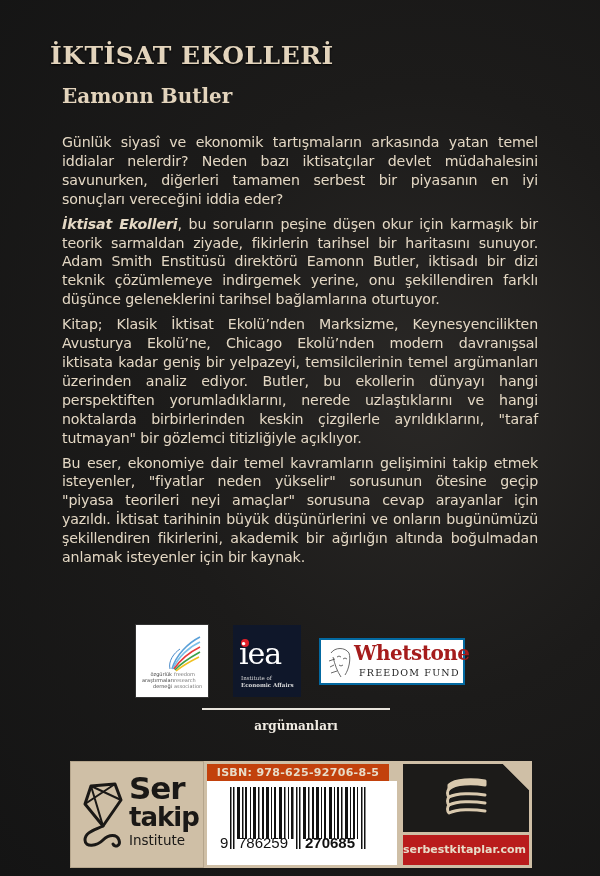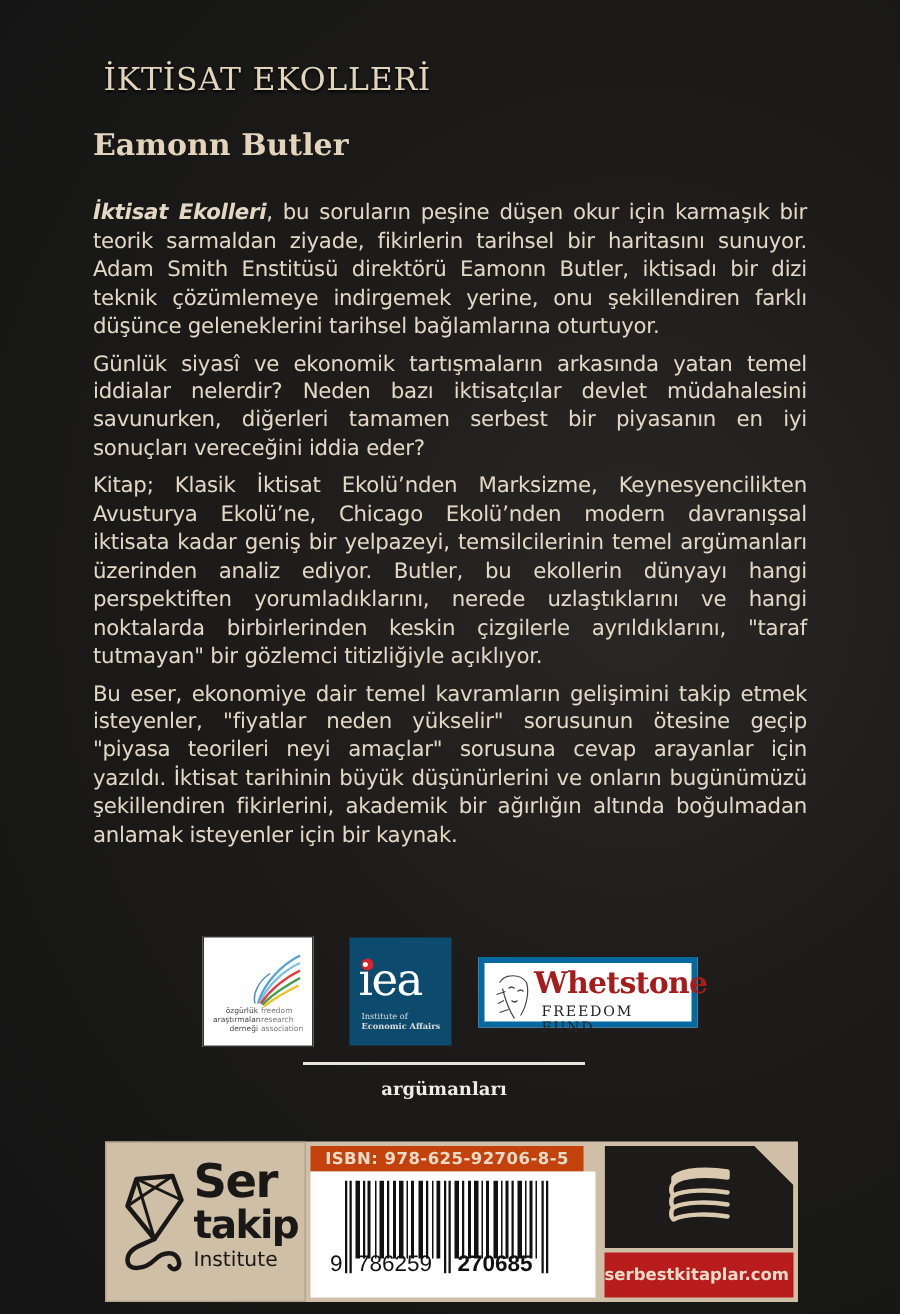--- a/index.html
+++ b/index.html
@@ -4,42 +4,42 @@
 <style>
   * { box-sizing: border-box; margin: 0; padding: 0; }
   html, body { width: 600px; height: 876px; overflow: hidden; }
   body {
     background: radial-gradient(ellipse at 70% 45%, #2a2826 0%, #1c1b1a 45%, #141414 100%);
     position: relative;
     font-family: "DejaVu Sans", sans-serif;
     color: #e6d9c4;
   }
   .title {
-    position: absolute; left: 69px; top: 41px;
-    font-family: "DejaVu Serif", serif; font-weight: normal;
-    font-size: 21px; letter-spacing: 0.5px; color: #e3d4bc;
+    position: absolute; left: 50px; top: 41px;
+    font-family: "DejaVu Serif", serif; font-weight: bold;
+    font-size: 25px; letter-spacing: 0.5px; color: #e3d4bc;
     text-shadow: 0 1px 2px #000;
   }
   .author {
     position: absolute; left: 62px; top: 84px;
     font-family: "DejaVu Serif", serif; font-weight: bold;
     font-size: 20px; color: #e3d4bc;
   }
   .body-text {
     position: absolute; left: 62px; top: 133px; width: 476px;
     font-size: 14.2px; line-height: 18.9px; color: #e4d8c4;
     text-align: justify; letter-spacing: -0.15px;
   }
   .body-text p { margin-bottom: 6px; }
   .body-text em { font-style: italic; font-weight: bold; }
 
   .logo { position: absolute; }
   .logo-ozg { left: 135px; top: 624px; width: 74px; height: 74px; background: #fff; border: 1px solid #333; }
-  .logo-iea { left: 233px; top: 625px; width: 68px; height: 72px; background: #0c4a6e; }
-  .logo-whet { left: 319px; top: 638px; width: 146px; height: 47px; background: #fff; border: 4px solid #0369a1; }
+  .logo-iea { left: 233px; top: 625px; width: 68px; height: 72px; background: #0f172a; }
+  .logo-whet { left: 319px; top: 638px; width: 146px; height: 47px; background: #fff; border: 2px solid #0369a1; }
 
   .sep { position: absolute; left: 202px; top: 708px; width: 188px; height: 2px; background: #e8e4dc; }
   .katki {
     position: absolute; left: 202px; top: 719px; width: 188px; text-align: center;
     font-family: "DejaVu Serif", serif; font-weight: bold; font-size: 12px; color: #f0ebe2;
   }
 
   .bar { position: absolute; left: 70px; top: 761px; width: 462px; height: 107px; }
   .brand-box {
     position: absolute; left: 0; top: 0; width: 134px; height: 107px;
@@ -80,22 +80,22 @@
   .corner { position: absolute; left: 103px; top: 3px; width: 26px; height: 26px; background: #cfbfa6; clip-path: polygon(0 0, 100% 0, 100% 100%); }
   .books { position: absolute; left: 40px; top: 13px; }
 </style>
 </head>
 <body>
 
 <div class="title">İKTİSAT EKOLLERİ</div>
 <div class="author">Eamonn Butler</div>
 
 <div class="body-text">
+  <p>Günlük siyasî ve ekonomik tartışmaların arkasında yatan temel iddialar nelerdir? Neden bazı iktisatçılar devlet müdahalesini savunurken, diğerleri tamamen serbest bir piyasanın en iyi sonuçları vereceğini iddia eder?</p>
   <p><em>İktisat Ekolleri</em><span>, bu soruların peşine düşen okur için karmaşık bir teorik sarmaldan ziyade, fikirlerin tarihsel bir haritasını sunuyor. Adam Smith Enstitüsü direktörü Eamonn Butler, iktisadı bir dizi teknik çözümlemeye indirgemek yerine, onu şekillendiren farklı düşünce geleneklerini tarihsel bağlamlarına oturtuyor.</span></p>
-  <p>Günlük siyasî ve ekonomik tartışmaların arkasında yatan temel iddialar nelerdir? Neden bazı iktisatçılar devlet müdahalesini savunurken, diğerleri tamamen serbest bir piyasanın en iyi sonuçları vereceğini iddia eder?</p>
   <p>Kitap; Klasik İktisat Ekolü’nden Marksizme, Keynesyencilikten Avusturya Ekolü’ne, Chicago Ekolü’nden modern davranışsal iktisata kadar geniş bir yelpazeyi, temsilcilerinin temel argümanları üzerinden analiz ediyor. Butler, bu ekollerin dünyayı hangi perspektiften yorumladıklarını, nerede uzlaştıklarını ve hangi noktalarda birbirlerinden keskin çizgilerle ayrıldıklarını, "taraf tutmayan" bir gözlemci titizliğiyle açıklıyor.</p>
   <p>Bu eser, ekonomiye dair temel kavramların gelişimini takip etmek isteyenler, "fiyatlar neden yükselir" sorusunun ötesine geçip "piyasa teorileri neyi amaçlar" sorusuna cevap arayanlar için yazıldı. İktisat tarihinin büyük düşünürlerini ve onların bugünümüzü şekillendiren fikirlerini, akademik bir ağırlığın altında boğulmadan anlamak isteyenler için bir kaynak.</p>
 </div>
 
 <div class="logo logo-ozg">
   <svg width="72" height="72" viewBox="0 0 72 72">
     <path d="M36 44 C40 30 52 18 64 12" stroke="#5aa0d8" stroke-width="1.6" fill="none"></path>
     <path d="M37 44 C42 32 53 22 64 17" stroke="#7cc0e8" stroke-width="1.6" fill="none"></path>
     <path d="M38 44 C44 35 54 27 64 22" stroke="#e83a3a" stroke-width="1.6" fill="none"></path>
     <path d="M39 45 C45 38 55 32 64 27" stroke="#3aa04a" stroke-width="1.6" fill="none"></path>

